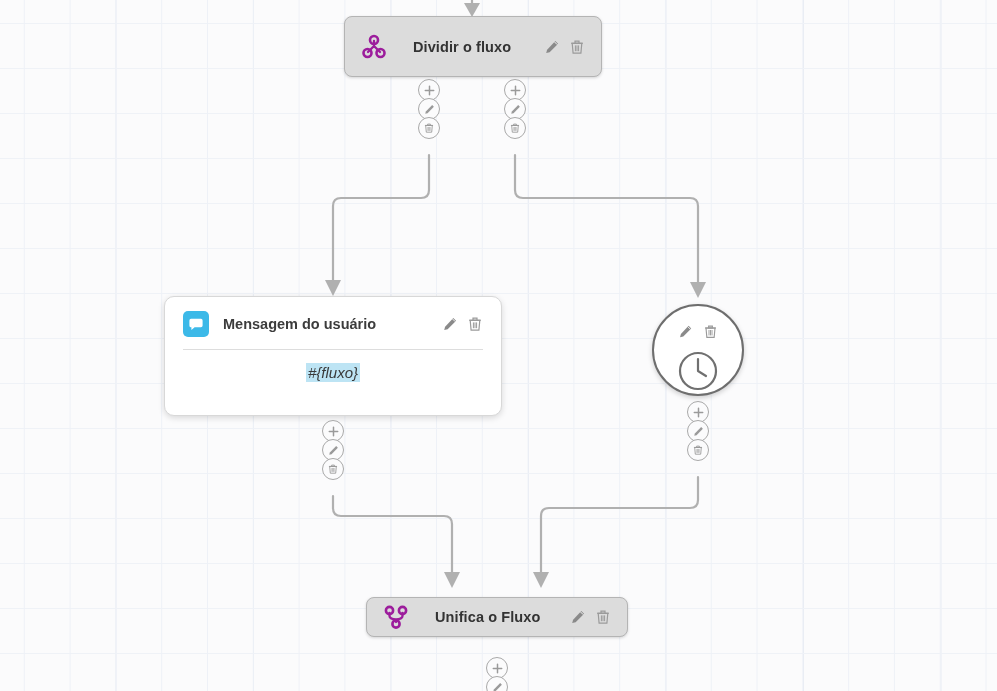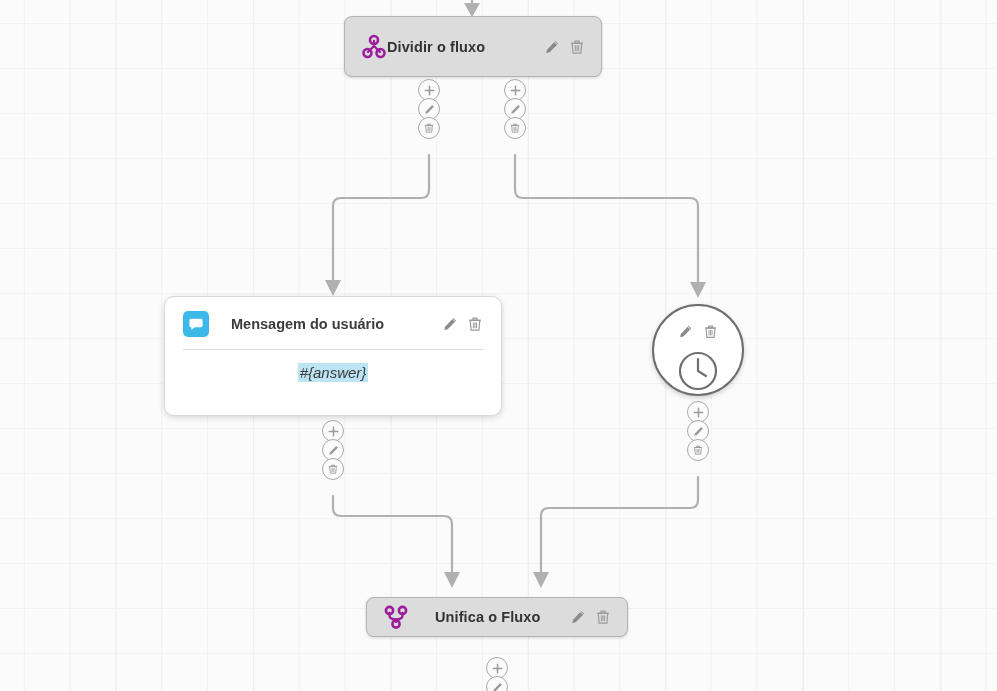--- a/index.html
+++ b/index.html
@@ -103,21 +103,20 @@
     align-items: center;
     justify-content: center;
     cursor: pointer;
   }
 
   
   .card-header {
     display: flex;
     align-items: center;
     padding: 14px 18px 12px 18px;
-    gap: 8px;
   }
 
   .card-chip {
     width: 26px;
     height: 26px;
     background: #3cb9e8;
     border-radius: 5px;
     display: flex;
     align-items: center;
     justify-content: center;
@@ -236,21 +235,21 @@
 
   <div class="node node-sys" style="left:344px; top:16px; width:258px; height:61px;">
     <span class="node-icon">
       <svg width="26" height="26" viewBox="0 0 26 26">
         <path d="M13 7 L13 12 M13 12 L7 18 M13 12 L19 18" stroke="#9c1d9c" stroke-width="2.3" fill="none" stroke-linecap="round"></path>
         <circle cx="13" cy="6" r="4" fill="none" stroke="#9c1d9c" stroke-width="2.6"></circle>
         <circle cx="6.5" cy="19" r="4" fill="none" stroke="#9c1d9c" stroke-width="2.6"></circle>
         <circle cx="19.5" cy="19" r="4" fill="none" stroke="#9c1d9c" stroke-width="2.6"></circle>
       </svg>
     </span>
-    <span class="node-title" style="">Dividir o fluxo</span>
+    <span class="node-title" style="margin-left:26px;">Dividir o fluxo</span>
     <span class="hdr-actions">
       <span class="ico-btn">
         <svg width="16" height="16" viewBox="0 0 16 16">
           <path d="M11.3 1.9 L14.1 4.7 L5.6 13.2 L2.2 14.1 L3.1 10.7 Z" fill="#8a8a8a"></path>
           <path d="M10.4 2.8 L13.2 5.6" stroke="#ffffff" stroke-width="0.9"></path>
         </svg>
       </span>
       <span class="ico-btn">
         <svg width="16" height="16" viewBox="0 0 16 16">
           <path d="M3.2 4.3 H12.8 L11.9 14.2 H4.1 Z" fill="none" stroke="#9a9a9a" stroke-width="1.2"></path>
@@ -324,21 +323,21 @@
             <path d="M3.2 4.3 H12.8 L11.9 14.2 H4.1 Z" fill="none" stroke="#9a9a9a" stroke-width="1.2"></path>
             <path d="M2.2 4.3 H13.8" stroke="#9a9a9a" stroke-width="1.3"></path>
             <path d="M6 2.2 H10 V4.3 H6 Z" fill="none" stroke="#9a9a9a" stroke-width="1.2"></path>
             <path d="M6.4 6.4 V12.2 M8 6.4 V12.2 M9.6 6.4 V12.2" stroke="#9a9a9a" stroke-width="1"></path>
           </svg>
         </span>
       </span>
     </div>
     <div class="card-divider"></div>
     <div class="card-body">
-      <span class="var-token">#{answer}</span>
+      <span class="var-token">#{fluxo}</span>
     </div>
   </div>
 
   <div class="port-stack" style="left:322px; top:420px;">
     <span class="port-btn">
       <svg width="11" height="11" viewBox="0 0 11 11">
         <path d="M5.5 1.3 V9.7 M1.3 5.5 H9.7" stroke="#9a9a9a" stroke-width="1.5" stroke-linecap="round"></path>
       </svg>
     </span>
     <span class="port-btn">

